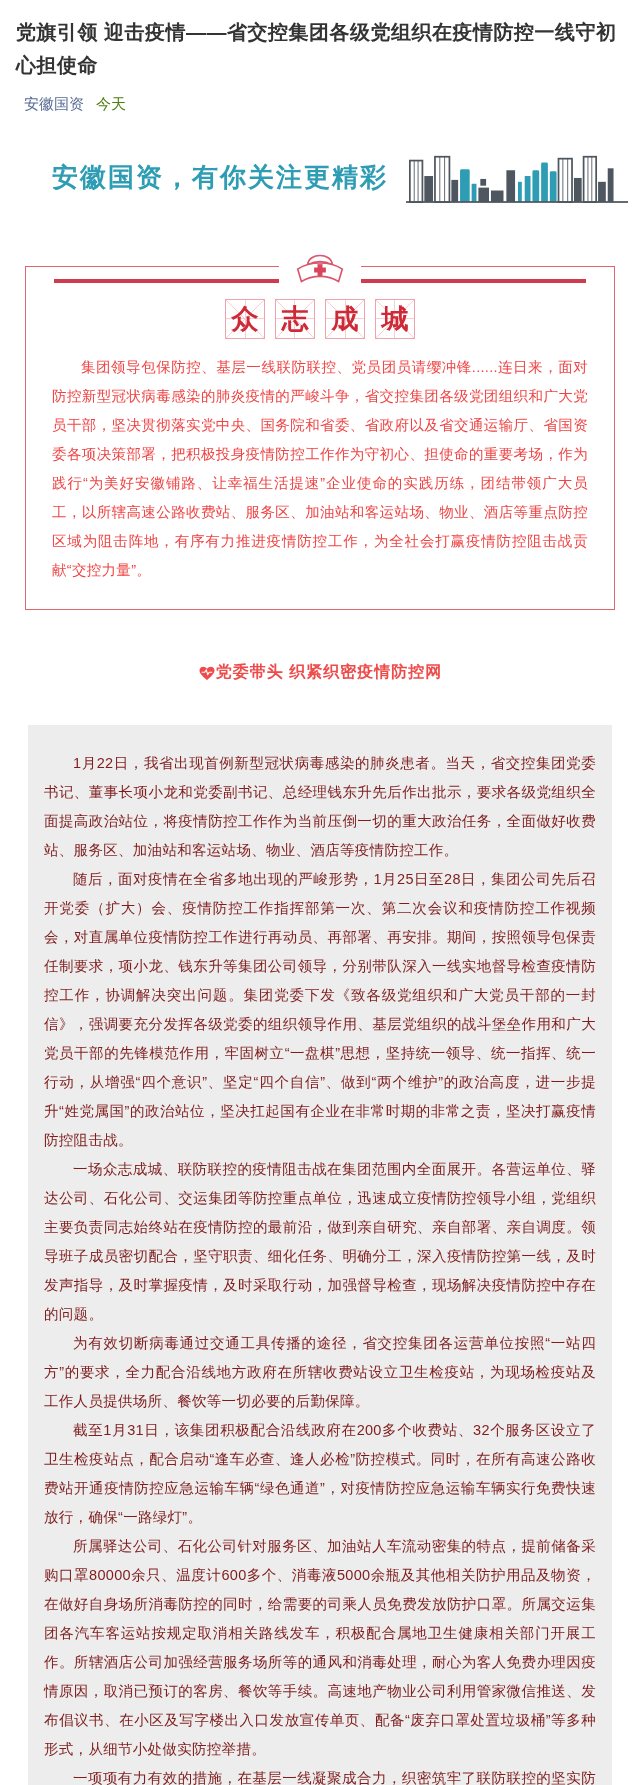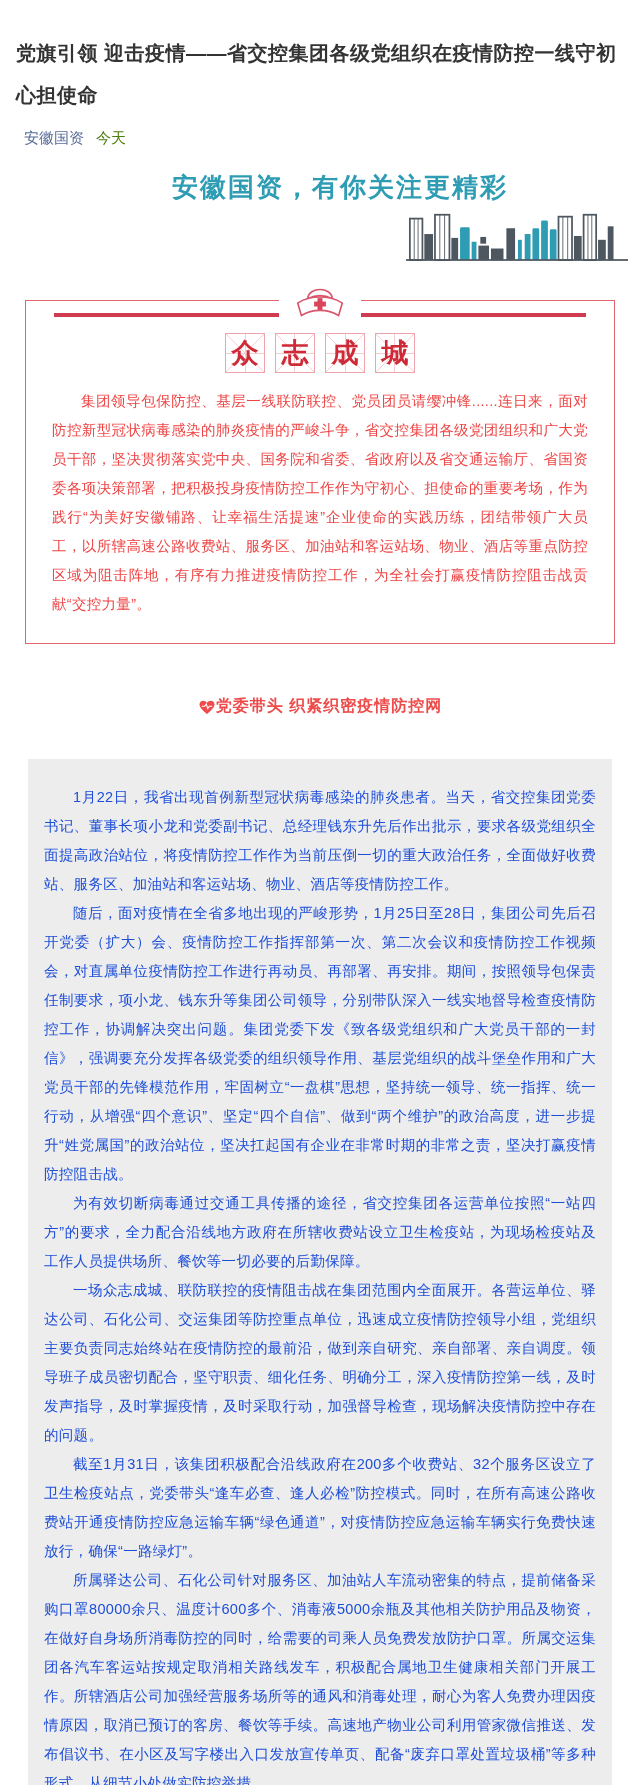--- a/index.html
+++ b/index.html
@@ -3,29 +3,29 @@
 <meta charset="utf-8">
 <style>
   * { box-sizing: border-box; }
   html, body { margin: 0; padding: 0; }
   body {
     width: 640px; height: 1785px; overflow: hidden;
     background: #ffffff;
     font-family: "Liberation Sans", "DejaVu Sans", sans-serif;
   }
   .title {
-    margin: 32px 16px 0;
-    font-size: 20px; line-height: 42px;
+    margin: 16px 16px 0;
+    font-size: 20px; line-height: 33px;
     color: #333333; font-weight: 600; letter-spacing: 0.5px;
   }
   .meta { margin: 13px 16px 0; font-size: 15px; }
   .source { color: #576b95; margin-right: 12px; cursor: pointer; margin-left: 8px; }
   .date { color: #4d7c0f; }
 
-  .banner { margin-top: 22px; height: 82px; display: flex; align-items: center; padding: 0 12px 0 52px; flex-direction: column; }
+  .banner { margin-top: 22px; height: 82px; display: flex; align-items: center; padding: 0 12px 0 52px; }
   .slogan { color: #2e9db4; font-size: 26px; font-weight: bold; letter-spacing: 2px; white-space: nowrap; }
   .banner svg { margin-left: auto; flex: 0 0 auto; }
 
   .hl-box {
     position: relative; margin: 48px 25px 0;
     border: 1px solid #e2646f;
     padding: 12px 20px 24px;
   }
   .cap-wrap {
     position: absolute; top: -21px; left: 50%; transform: translateX(-50%);
@@ -53,21 +53,21 @@
     margin-top: 52px;
     display: flex; align-items: center; justify-content: center; 
     color: #ee4b4b; font-size: 16px; font-weight: bold; letter-spacing: 1px;
   }
   .section-head svg { flex: 0 0 auto; }
 
   .body-panel { margin: 42px 28px 0; background: #ededed; padding: 24px 16px 26px; }
   .body-panel p {
     margin: 0;
     font-size: 14.5px; line-height: 29px; letter-spacing: 0.3px;
-    color: #1d4ed8; text-align: justify; text-indent: 2em;
+    color: #7f1d1d; text-align: justify; text-indent: 2em;
   }
 </style>
 </head>
 <body>
 
 <div>
 
   <h1 class="title">党旗引领 迎击疫情——省交控集团各级党组织在疫情防控一线守初心担使命</h1>
 
   <div class="meta">
@@ -134,20 +134,20 @@
     <svg viewBox="0 0 24 24" width="18" height="18" aria-hidden="true">
       <path d="M12 21.3C10.2 19.8 2 13.6 2 8.6 2 5.5 4.3 3.5 6.9 3.5c1.9 0 3.7 1 5.1 2.9 1.4-1.9 3.2-2.9 5.1-2.9 2.6 0 4.9 2 4.9 5.1 0 5-8.2 11.2-10 12.7z" fill="#ee4b4b"></path>
       <polyline points="5,11 9,11 11,8 13,14 15,11 19,11" fill="none" stroke="#ffffff" stroke-width="1.5"></polyline>
     </svg>
     <span>党委带头 织紧织密疫情防控网</span>
   </div>
 
   <div class="body-panel">
     <p>1月22日，我省出现首例新型冠状病毒感染的肺炎患者。当天，省交控集团党委书记、董事长项小龙和党委副书记、总经理钱东升先后作出批示，要求各级党组织全面提高政治站位，将疫情防控工作作为当前压倒一切的重大政治任务，全面做好收费站、服务区、加油站和客运站场、物业、酒店等疫情防控工作。</p>
     <p>随后，面对疫情在全省多地出现的严峻形势，1月25日至28日，集团公司先后召开党委（扩大）会、疫情防控工作指挥部第一次、第二次会议和疫情防控工作视频会，对直属单位疫情防控工作进行再动员、再部署、再安排。期间，按照领导包保责任制要求，项小龙、钱东升等集团公司领导，分别带队深入一线实地督导检查疫情防控工作，协调解决突出问题。集团党委下发《致各级党组织和广大党员干部的一封信》，强调要充分发挥各级党委的组织领导作用、基层党组织的战斗堡垒作用和广大党员干部的先锋模范作用，牢固树立“一盘棋”思想，坚持统一领导、统一指挥、统一行动，从增强“四个意识”、坚定“四个自信”、做到“两个维护”的政治高度，进一步提升“姓党属国”的政治站位，坚决扛起国有企业在非常时期的非常之责，坚决打赢疫情防控阻击战。</p>
+    <p>一场众志成城、联防联控的疫情阻击战在集团范围内全面展开。各营运单位、驿达公司、石化公司、交运集团等防控重点单位，迅速成立疫情防控领导小组，党组织主要负责同志始终站在疫情防控的最前沿，做到亲自研究、亲自部署、亲自调度。领导班子成员密切配合，坚守职责、细化任务、明确分工，深入疫情防控第一线，及时发声指导，及时掌握疫情，及时采取行动，加强督导检查，现场解决疫情防控中存在的问题。</p>
     <p>为有效切断病毒通过交通工具传播的途径，省交控集团各运营单位按照“一站四方”的要求，全力配合沿线地方政府在所辖收费站设立卫生检疫站，为现场检疫站及工作人员提供场所、餐饮等一切必要的后勤保障。</p>
-    <p>一场众志成城、联防联控的疫情阻击战在集团范围内全面展开。各营运单位、驿达公司、石化公司、交运集团等防控重点单位，迅速成立疫情防控领导小组，党组织主要负责同志始终站在疫情防控的最前沿，做到亲自研究、亲自部署、亲自调度。领导班子成员密切配合，坚守职责、细化任务、明确分工，深入疫情防控第一线，及时发声指导，及时掌握疫情，及时采取行动，加强督导检查，现场解决疫情防控中存在的问题。</p>
-    <p>截至1月31日，该集团积极配合沿线政府在200多个收费站、32个服务区设立了卫生检疫站点，党委带头“逢车必查、逢人必检”防控模式。同时，在所有高速公路收费站开通疫情防控应急运输车辆“绿色通道”，对疫情防控应急运输车辆实行免费快速放行，确保“一路绿灯”。</p>
+    <p>截至1月31日，该集团积极配合沿线政府在200多个收费站、32个服务区设立了卫生检疫站点，配合启动“逢车必查、逢人必检”防控模式。同时，在所有高速公路收费站开通疫情防控应急运输车辆“绿色通道”，对疫情防控应急运输车辆实行免费快速放行，确保“一路绿灯”。</p>
     <p>所属驿达公司、石化公司针对服务区、加油站人车流动密集的特点，提前储备采购口罩80000余只、温度计600多个、消毒液5000余瓶及其他相关防护用品及物资，在做好自身场所消毒防控的同时，给需要的司乘人员免费发放防护口罩。所属交运集团各汽车客运站按规定取消相关路线发车，积极配合属地卫生健康相关部门开展工作。所辖酒店公司加强经营服务场所等的通风和消毒处理，耐心为客人免费办理因疫情原因，取消已预订的客房、餐饮等手续。高速地产物业公司利用管家微信推送、发布倡议书、在小区及写字楼出入口发放宣传单页、配备“废弃口罩处置垃圾桶”等多种形式，从细节小处做实防控举措。</p>
     <p>一项项有力有效的措施，在基层一线凝聚成合力，织密筑牢了联防联控的坚实防线，让党旗在防控疫情斗争第一线高高飘扬。</p>
   </div>
 
 </div>
 
 </body></html>

